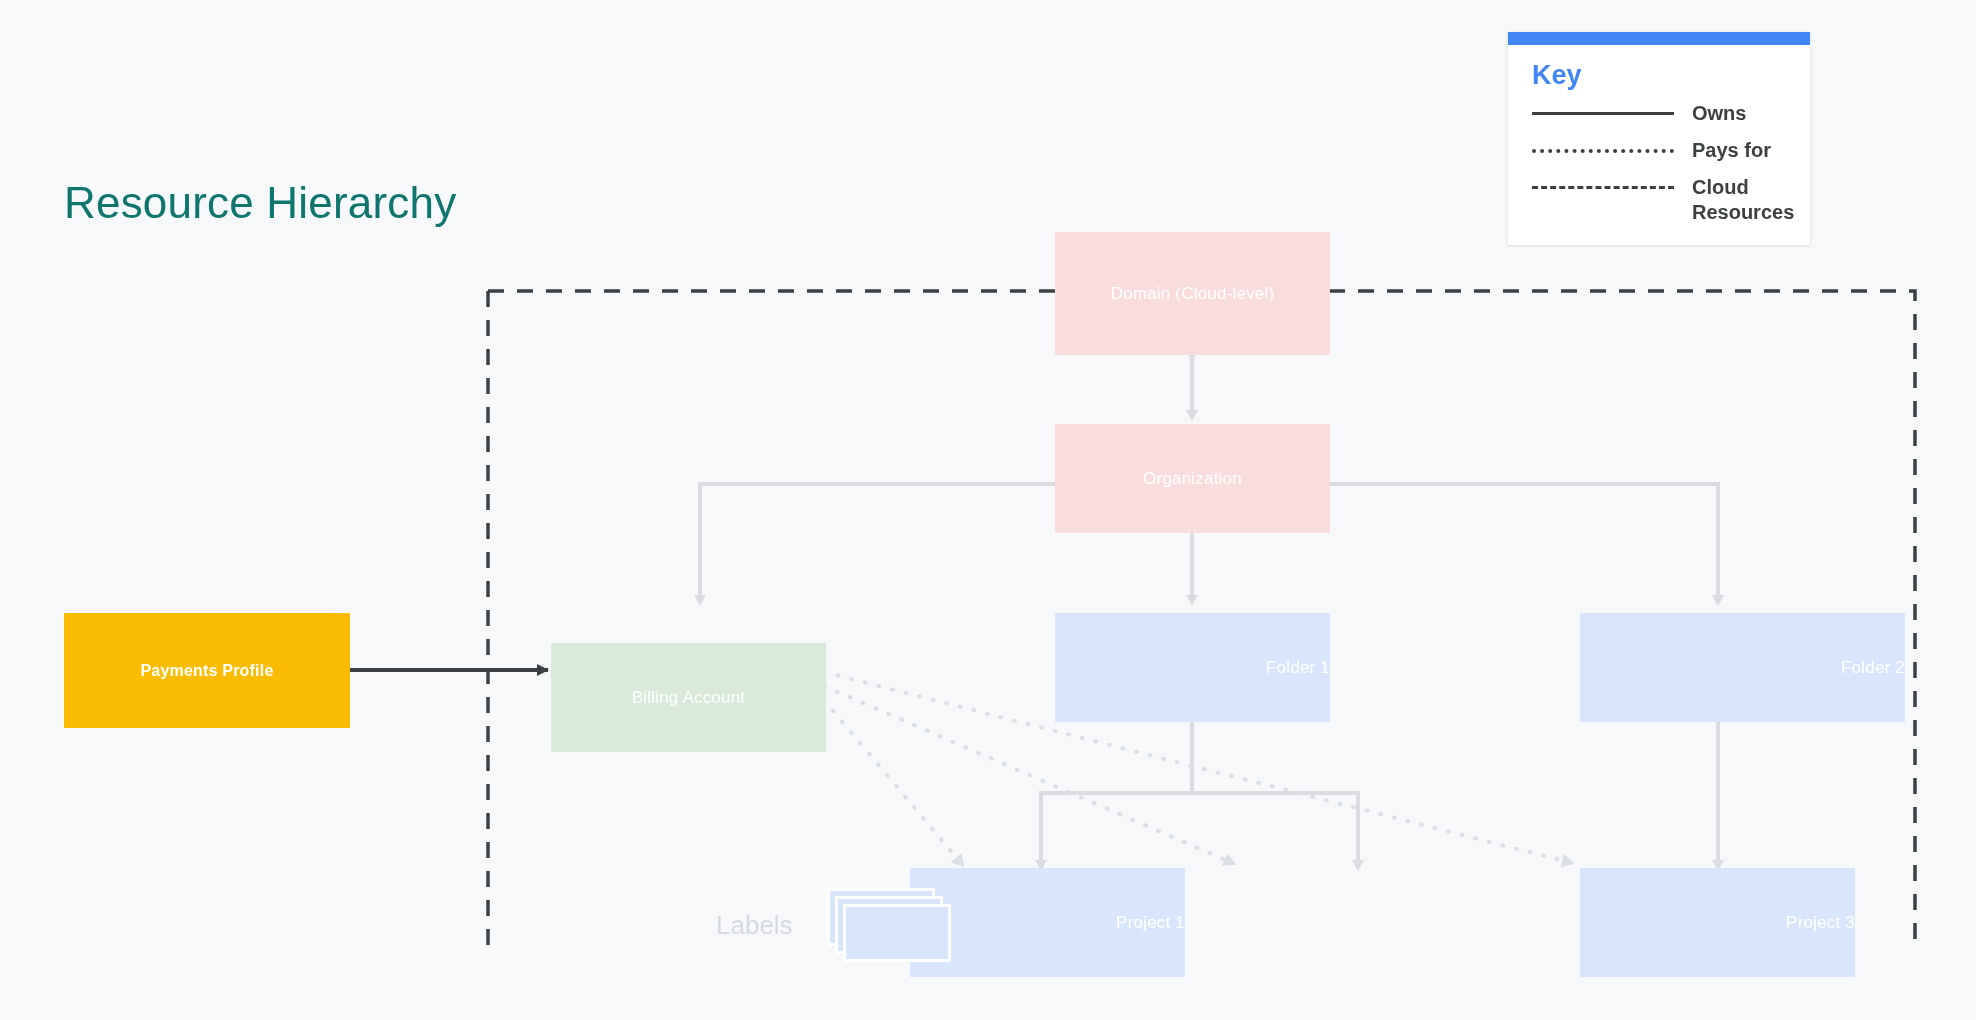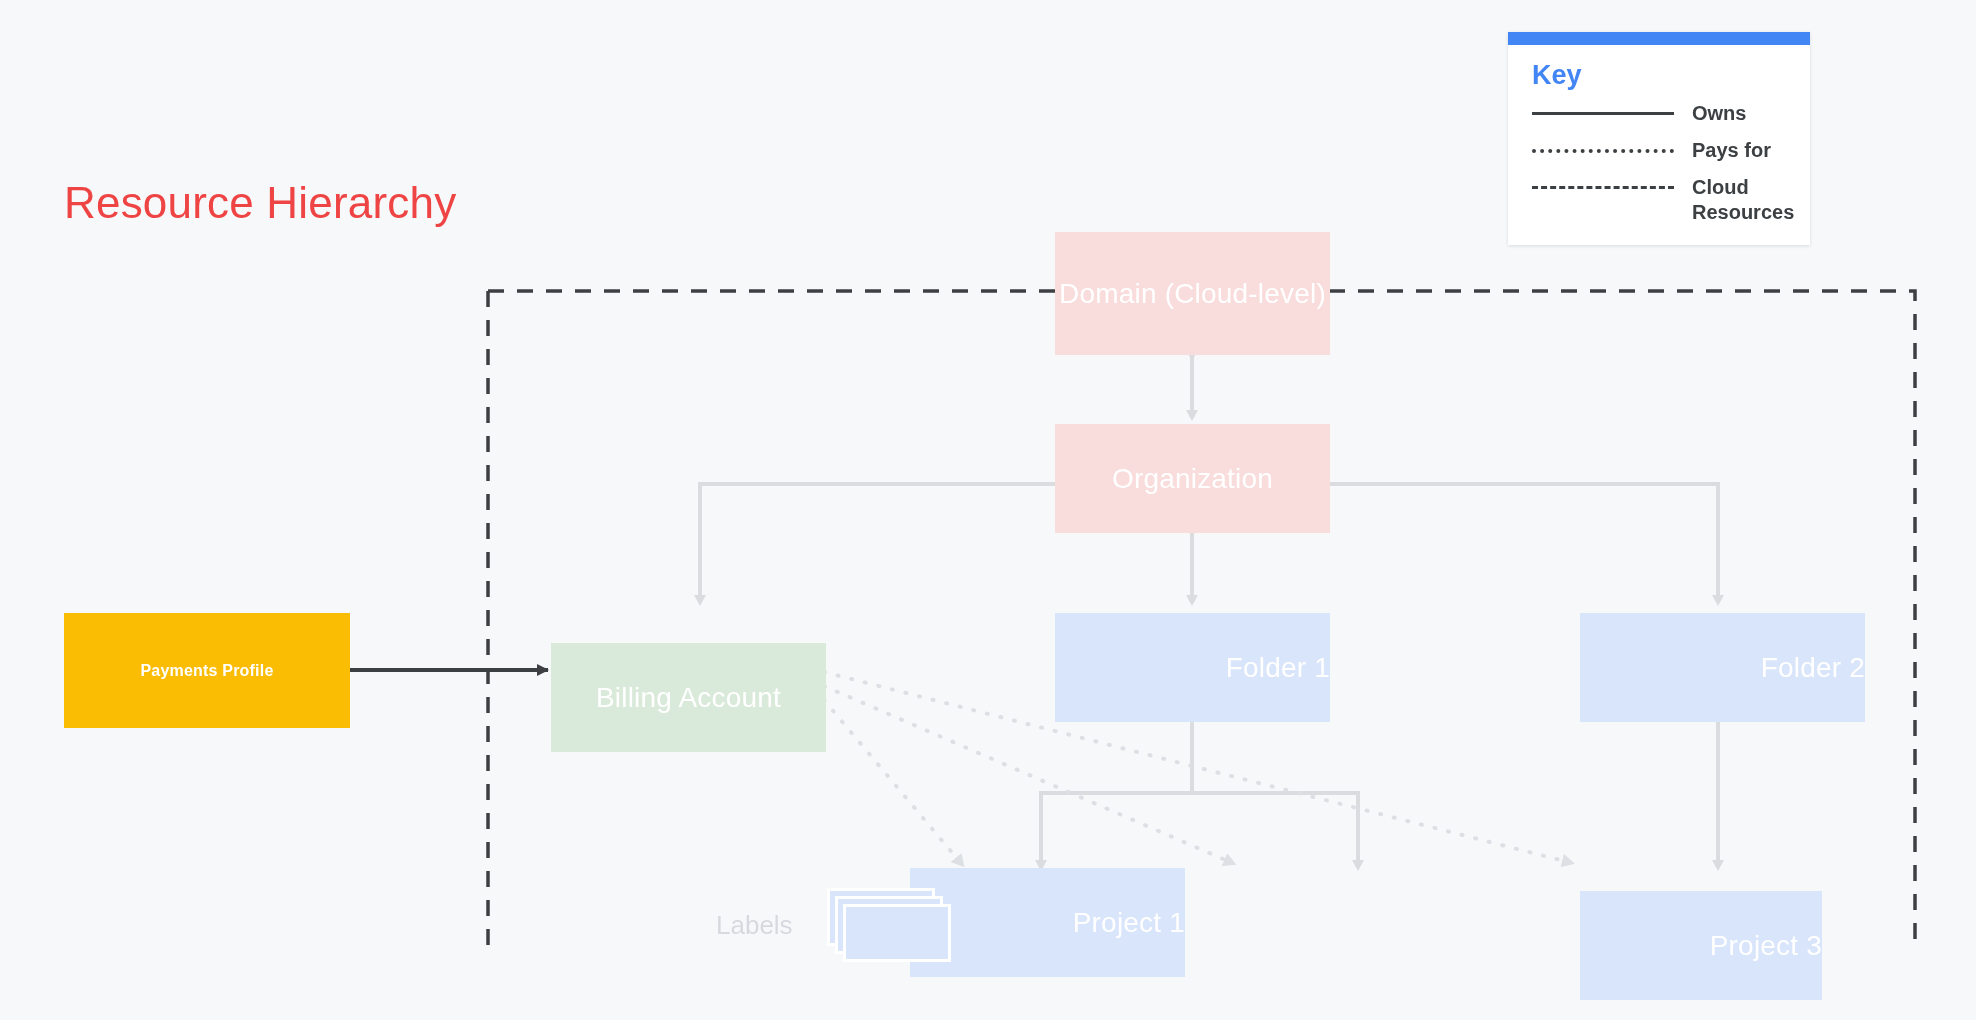--- a/index.html
+++ b/index.html
@@ -23,32 +23,32 @@
     width: 1976px;
     height: 1020px;
     pointer-events: none;
   }
   .page-title {
     position: absolute;
     left: 64px;
     top: 178px;
     font-size: 44px;
     font-weight: 400;
-    color: #ef4444;
+    color: #0f766e;
     letter-spacing: 0.2px;
     white-space: nowrap;
   }
   
   .node {
     position: absolute;
     display: flex;
     align-items: center;
     justify-content: center;
     box-sizing: border-box;
-    font-size: 28px;
+    font-size: 17px;
     font-weight: 400;
     color: #FFFFFF;
     letter-spacing: 0.2px;
     white-space: nowrap;
   }
   .node.pink   { background: #F9DCDC; }
   .node.green  { background: #D9EADA; }
   .node.blue   { background: #D9E5FA; justify-content: flex-end; }
   .node.amber  { background: #FBBC04; font-weight: 700; font-size: 16px; }
 
@@ -200,30 +200,30 @@
   </div>
 
   <div class="node green" style="left:551px; top:643px; width:275px; height:109px;">
     <span>Billing Account</span>
   </div>
 
   <div class="node blue" style="left:1055px; top:613px; width:275px; height:109px;">
     <span>Folder 1</span>
   </div>
 
-  <div class="node blue" style="left:1580px; top:613px; width:285px; height:109px;">
+  <div class="node blue" style="left:1580px; top:613px; width:325px; height:109px;">
     <span>Folder 2</span>
   </div>
 
   <div class="node blue" style="left:910px; top:868px; width:275px; height:109px;">
     <span>Project 1</span>
   </div>
 
 
-  <div class="node blue" style="left:1580px; top:868px; width:242px; height:109px;margin-top:23px;">
+  <div class="node blue" style="left:1580px; top:868px; width:275px; height:109px;">
     <span>Project 3</span>
   </div>
 
   <div class="labels-text">Labels</div>
   <div class="stack-icon">
     <span class="s1"></span>
     <span class="s2"></span>
     <span class="s3"></span>
   </div>
 

